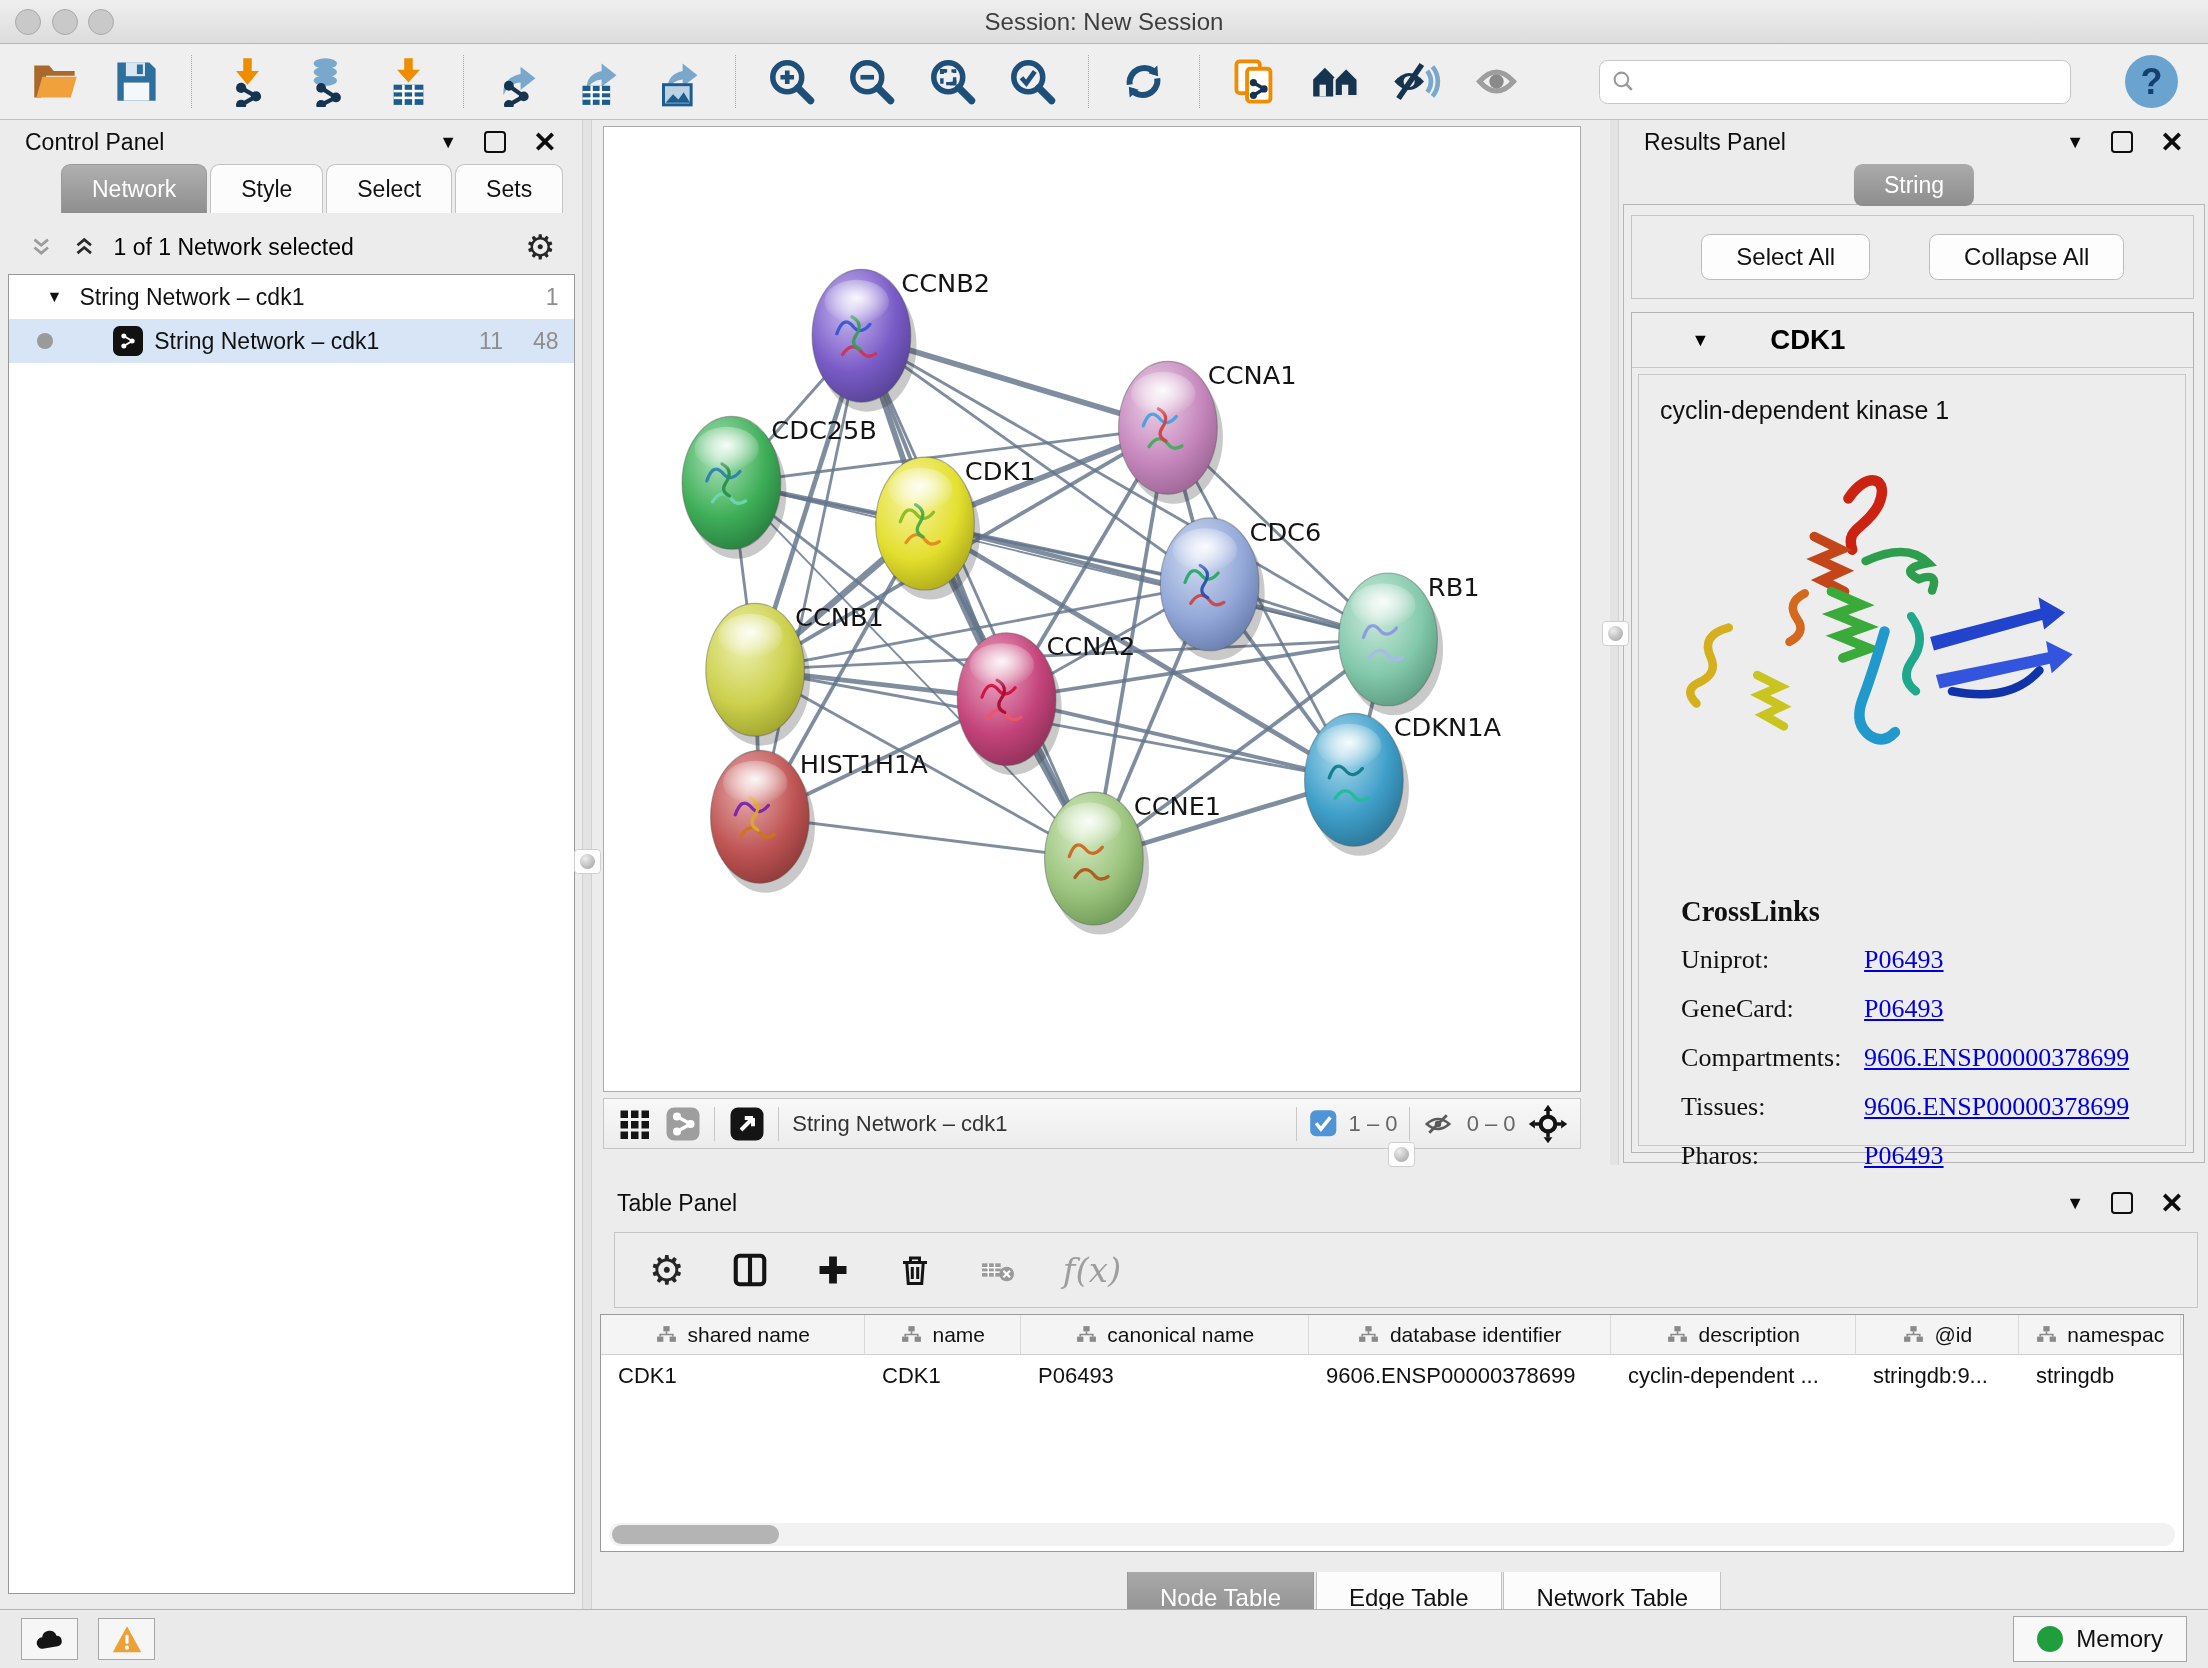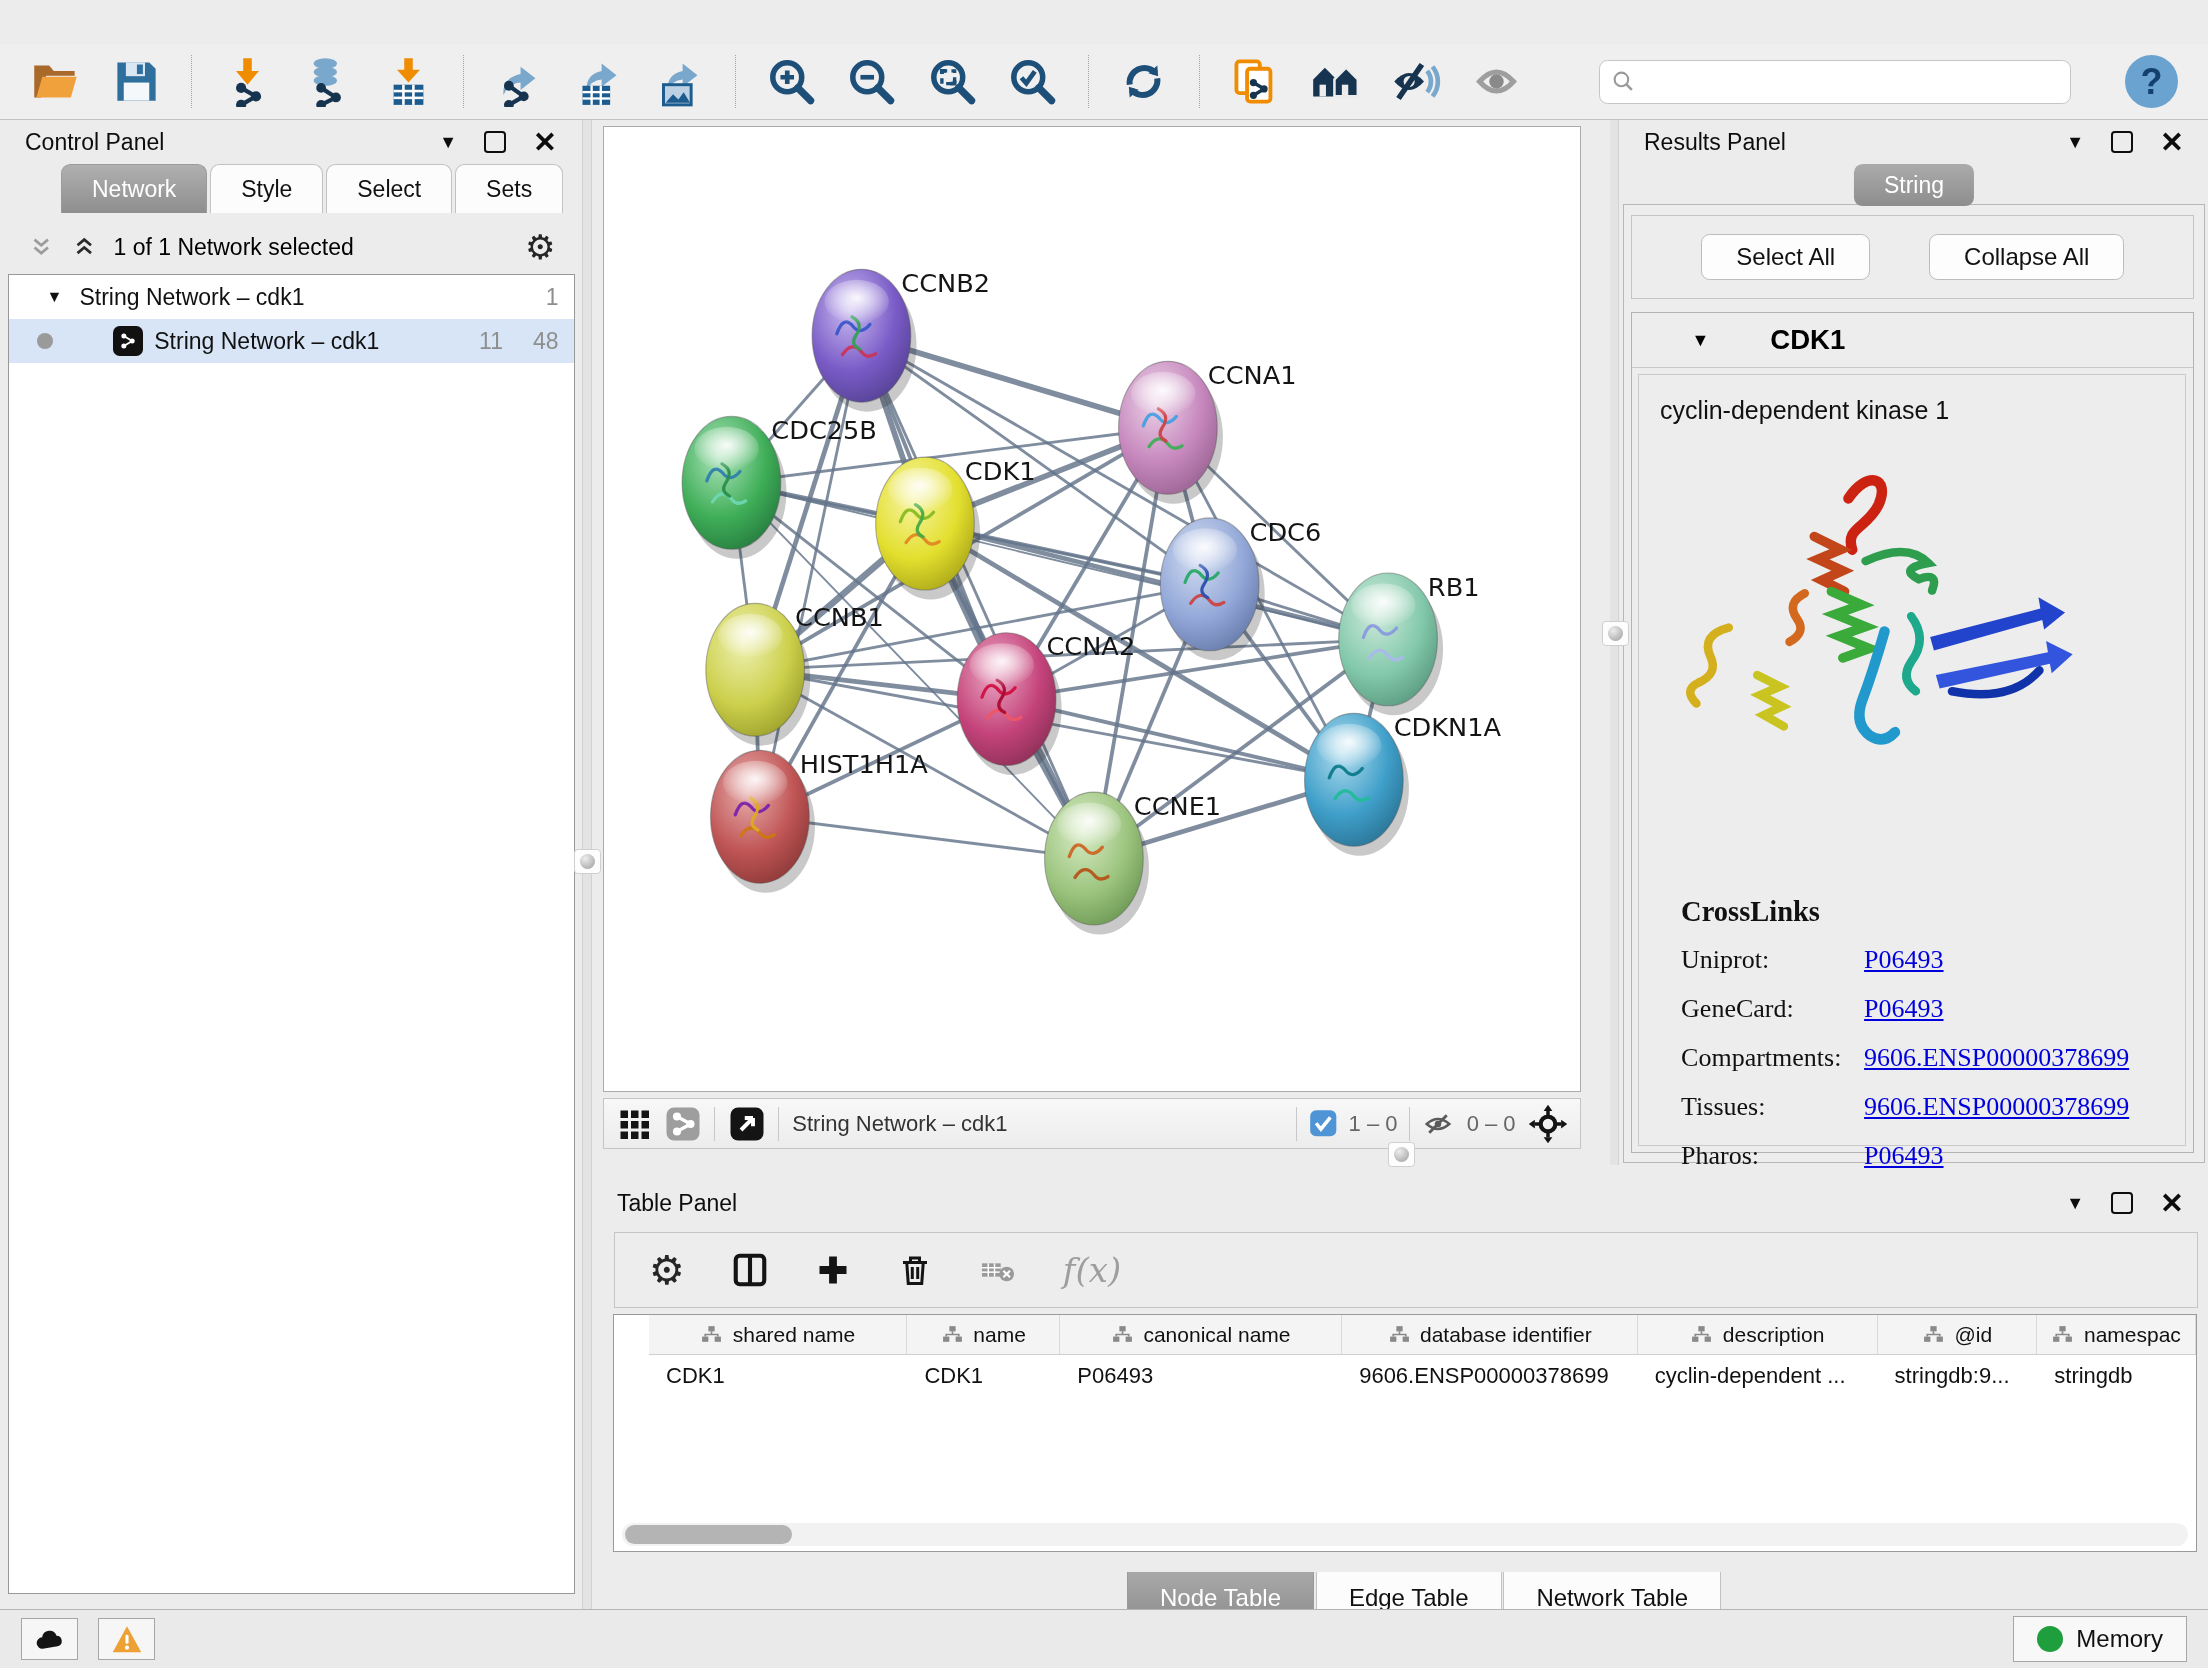--- a/index.html
+++ b/index.html
@@ -92,22 +92,22 @@
   #cl-heading { font-size:28.5px; font-weight:bold; margin-bottom:17px; }
   .cl-row { display:flex; margin-bottom:19px; font-size:26px; }
   .cl-label { width:183px; }
   .cl-link { color:#0000dd; text-decoration:underline; }
 
   
   #table-panel { position:absolute; left:592px; top:1165px; width:1617px; height:444px; background:#ececec;margin-top:16px; }
   #tp-toolbar { position:absolute; left:22px; top:51px; width:1584px; height:76px; background:#ededed;
     border:1.9px solid #c5c5c5; display:flex; align-items:center; gap:46px; padding:0 34px; }
   .fx-label { font-family:"DejaVu Serif",serif; font-style:italic; font-size:34px; color:#9e9e9e; }
-  #tp-table { position:absolute; left:21px; top:133px; width:1584px; height:238px; background:#fff;
-    border:1.9px solid #9a9a9a;padding-left:35px; }
+  #tp-table { position:absolute; left:8px; top:133px; width:1584px; height:238px; background:#fff;
+    border:1.9px solid #9a9a9a; }
   #tp-head { display:flex; height:40px; background:#f4f4f4; border-bottom:1.9px solid #cfcfcf; }
   .th { display:flex; align-items:center; justify-content:center; gap:9.5px; font-size:21px;
     border-right:1.9px solid #dadada; color:#111; }
   #tp-row { display:flex; height:42px; }
   .td { display:flex; align-items:center; padding-left:17px; font-size:22px; color:#111; }
   #tp-scrollbar { position:absolute; left:7.6px; right:7.6px; bottom:4.8px; height:23px; background:#f2f2f2; border-radius:11.4px; }
   #tp-thumb { position:absolute; left:3.8px; top:1.9px; width:167px; height:19px; background:#b4b4b4; border-radius:9.5px; }
   #tp-tabs { position:absolute; left:535px; bottom:0; display:flex; }
   .btab { height:53px; padding:0 32px; font-size:24px; display:flex; align-items:center;
     background:#fcfcfc; border:1px solid #c2c2c2; border-top:none; border-radius:0 0 9.5px 9.5px; margin-right:1.9px; color:#111; }
@@ -122,20 +122,28 @@
     display:flex; align-items:center; gap:13.3px; padding:0 23px; font-size:24px; color:#111; }
   #memory-dot { width:26px; height:26px; border-radius:50%; background:#1f9e3d; }
 
   svg text { font-family:"DejaVu Sans",sans-serif; }
 </style>
 </head>
 <body>
 
 <div id="window">
 
+  <div id="titlebar">
+    <div class="lights">
+      <div class="light"></div>
+      <div class="light"></div>
+      <div class="light"></div>
+    </div>
+    <div id="title-text">Session: New Session</div>
+  </div>
 
   <div id="toolbar">
     <svg class="tbi" viewBox="0 0 24 24">
         <path d="M2 4.5h7l2.2 2.6H21v2.2H7.6L5.2 19.5H2z" fill="#a9692a"></path>
         <path d="M5.8 9.8H22l-2.8 9.7H3z" fill="#f0a13c"></path>
       </svg>
     <svg class="tbi" viewBox="0 0 24 24">
         <path d="M3 3h15l3 3v15H3z" fill="#2e6f9e"></path>
         <rect x="7" y="3" width="9" height="6.5" fill="#d9e7f2"></rect>
         <rect x="12.2" y="4" width="2.8" height="4.5" fill="#2e6f9e"></rect>

